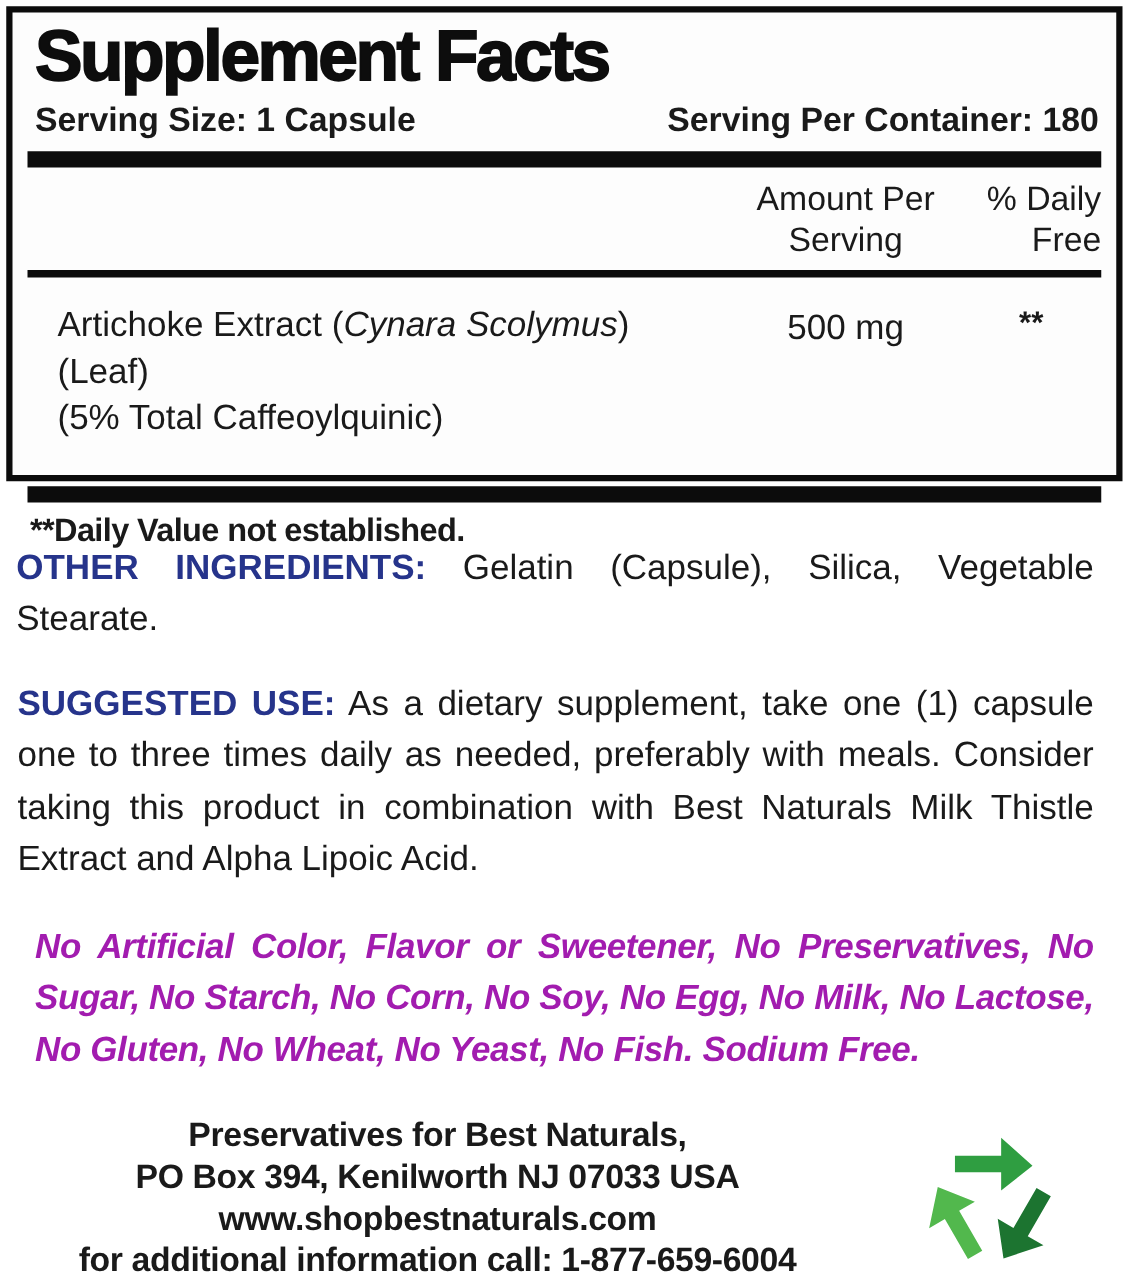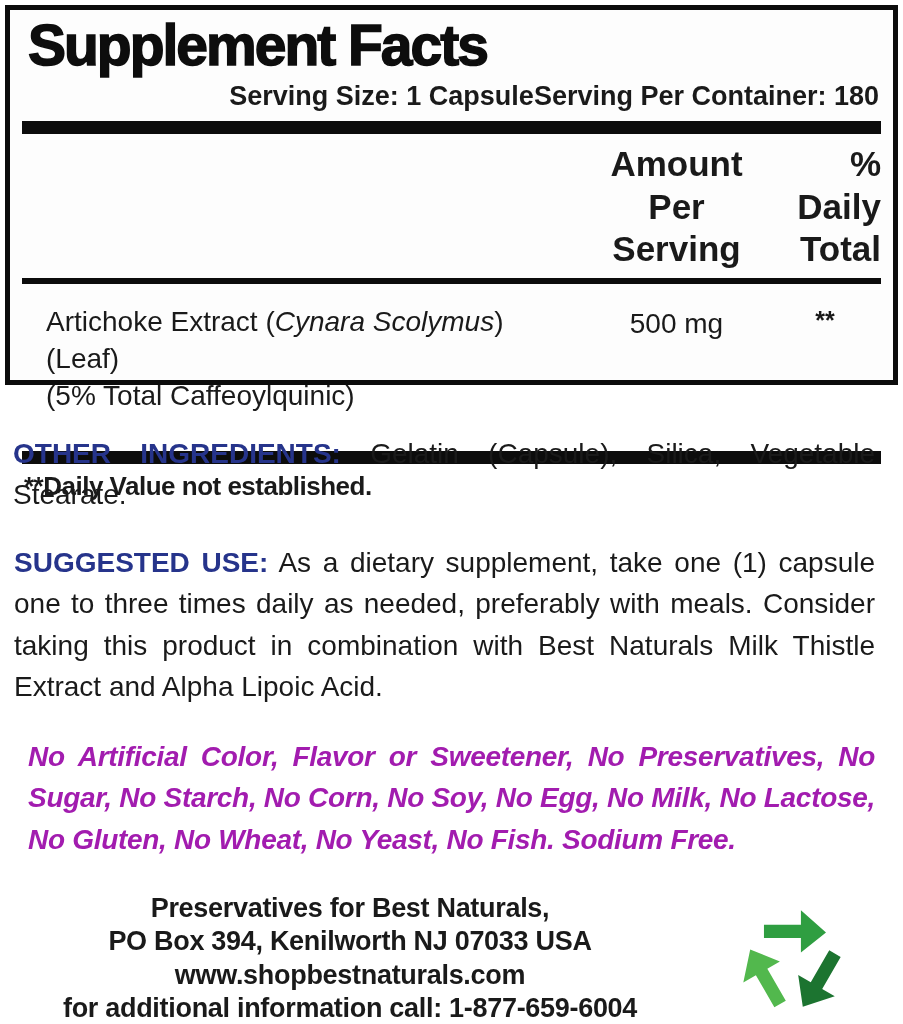--- a/index.html
+++ b/index.html
@@ -23,40 +23,40 @@
     font-size: 57px;
     font-weight: bold;
     letter-spacing: -2px;
     color: #0d0d0d;
     -webkit-text-stroke: 1.5px #0d0d0d;
     line-height: 1.05;
     padding: 4px 0 0 6px;
   }
   .sf-serving-row {
     display: flex;
-    justify-content: flex-end;
+    justify-content: space-between;
     font-size: 27px;
     font-weight: bold;
     padding: 5px 2px 0 6px;
   }
   .sf-bar-thick {
     height: 13px;
     background: #0c0c0c;
     margin-top: 9px;
   }
   .sf-bar-thin {
     height: 6px;
     background: #0c0c0c;
   }
   .sf-header-row {
     display: flex;
     align-items: flex-end;
     padding: 9px 0 7px 0;
-    font-size: 35px;
-    font-weight: bold;
+    font-size: 27px;
+    font-weight: normal;
     line-height: 1.22;
   }
   .sf-col-spacer { flex: 1; }
   .sf-col-amount { width: 185px; text-align: center; }
   .sf-col-dv { width: 112px; text-align: right; }
   .sf-ingredient-row {
     display: flex;
     align-items: flex-start;
     padding: 20px 0 36px 0;
     font-size: 28px;
@@ -129,21 +129,21 @@
   <div class="sf-bar-thick"></div>
 
   <div class="sf-header-row">
     <span class="sf-col-spacer"></span>
     <span class="sf-col-amount">
       <span>Amount Per</span><br>
       <span>Serving</span>
     </span>
     <span class="sf-col-dv">
       <span>% Daily</span><br>
-      <span>Total</span>
+      <span>Free</span>
     </span>
   </div>
 
   <div class="sf-bar-thin"></div>
 
   <div class="sf-ingredient-row">
     <span class="sf-ing-name">
       <span>Artichoke Extract (</span><i>Cynara Scolymus</i><span>) (Leaf)</span><br>
       <span>(5% Total Caffeoylquinic)</span>
     </span>

